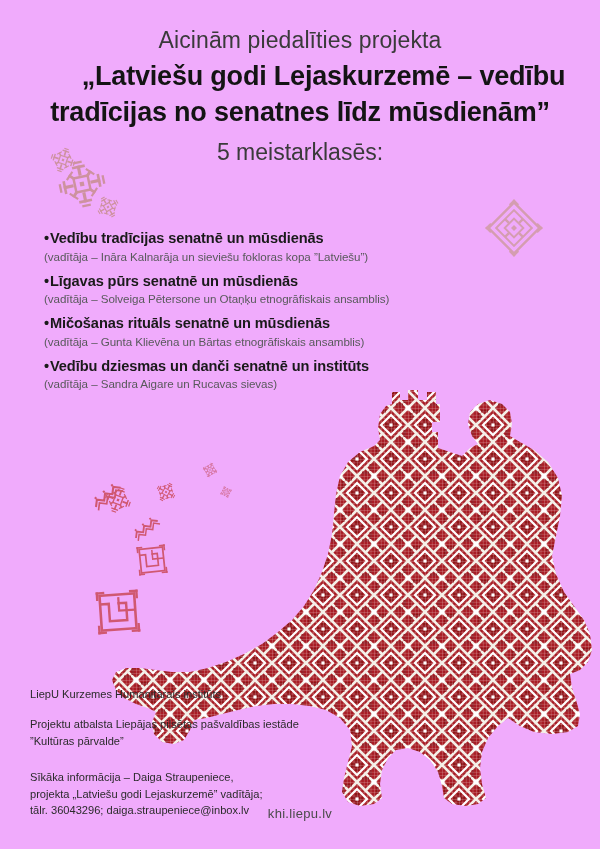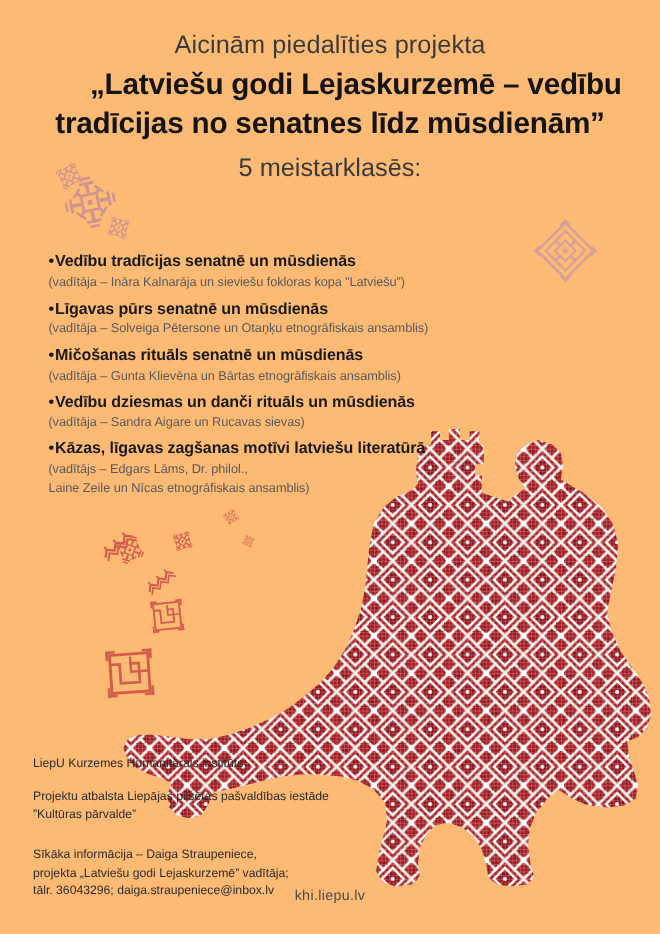--- a/index.html
+++ b/index.html
@@ -4,21 +4,21 @@
 <style>
   html, body {
     margin: 0;
     padding: 0;
     background: #ffffff;
   }
   #poster {
     position: relative;
     width: 600px;
     height: 849px;
-    background: #fdba74;
+    background: #f0abfc;
     overflow: hidden;
     font-family: "Liberation Sans", sans-serif;
     color: #231f20;
   }
 
   
   .header {
     position: absolute;
     left: 0;
     top: 26px;
@@ -430,29 +430,24 @@
       <div class="mc-head"><span class="mc-bullet">•</span><span>Līgavas pūrs senatnē un mūsdienās</span></div>
       <div class="mc-sub">(vadītāja – Solveiga Pētersone un Otaņķu etnogrāfiskais ansamblis)</div>
     </div>
 
     <div class="mc-item">
       <div class="mc-head"><span class="mc-bullet">•</span><span>Mičošanas rituāls senatnē un mūsdienās</span></div>
       <div class="mc-sub">(vadītāja – Gunta Klievēna un Bārtas etnogrāfiskais ansamblis)</div>
     </div>
 
     <div class="mc-item">
-      <div class="mc-head"><span class="mc-bullet">•</span><span>Vedību dziesmas un danči rituāls un mūsdienās</span></div>
+      <div class="mc-head"><span class="mc-bullet">•</span><span>Vedību dziesmas un danči senatnē un institūts</span></div>
       <div class="mc-sub">(vadītāja – Sandra Aigare un Rucavas sievas)</div>
     </div>
 
-    <div class="mc-item">
-      <div class="mc-head"><span class="mc-bullet">•</span><span>Kāzas, līgavas zagšanas motīvi latviešu literatūrā</span></div>
-      <div class="mc-sub">(vadītājs – Edgars Lāms, Dr. philol.,</div>
-      <div class="mc-sub">Laine Zeile un Nīcas etnogrāfiskais ansamblis)</div>
-    </div>
 
   </div>
 
   <div class="footer">
     <div class="ft-line">LiepU Kurzemes Humanitārais institūts</div>
 
     <div class="ft-line ft-gap-lg">Projektu atbalsta Liepājas pilsētas pašvaldības iestāde</div>
     <div class="ft-line">”Kultūras pārvalde”</div>
 
     <div class="ft-line ft-gap-xl">Sīkāka informācija – Daiga Straupeniece,</div>

